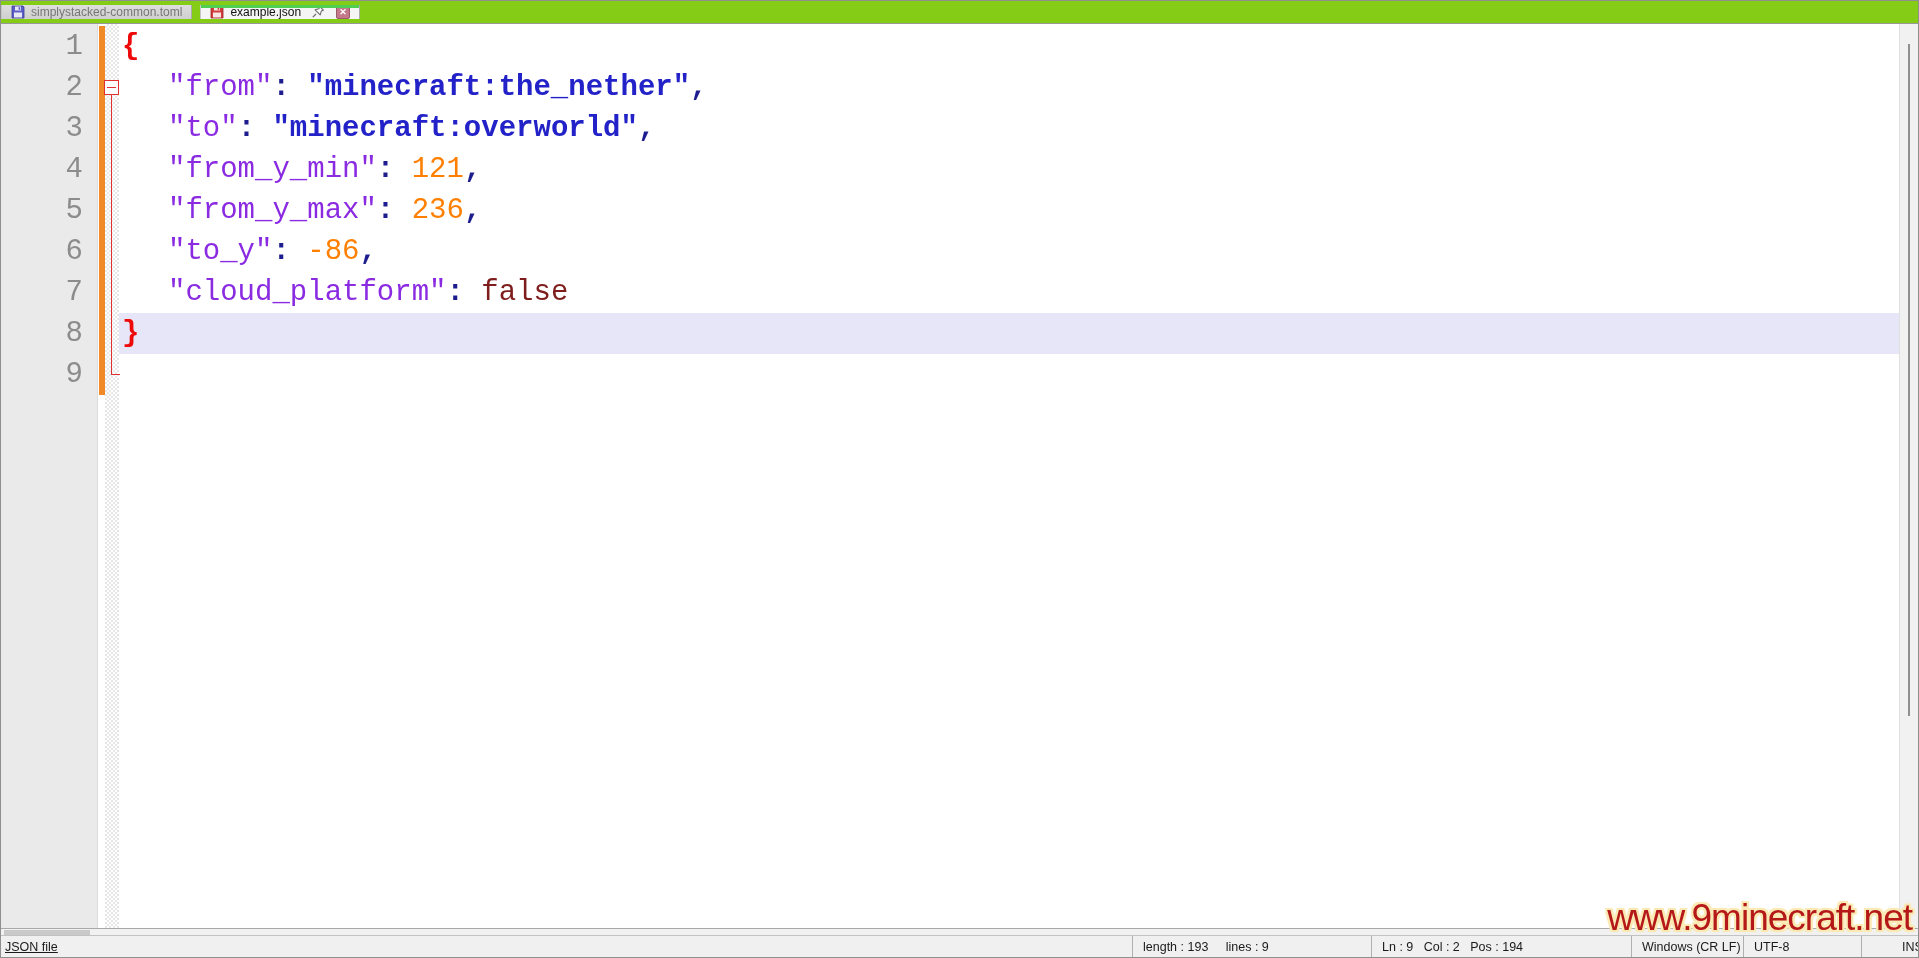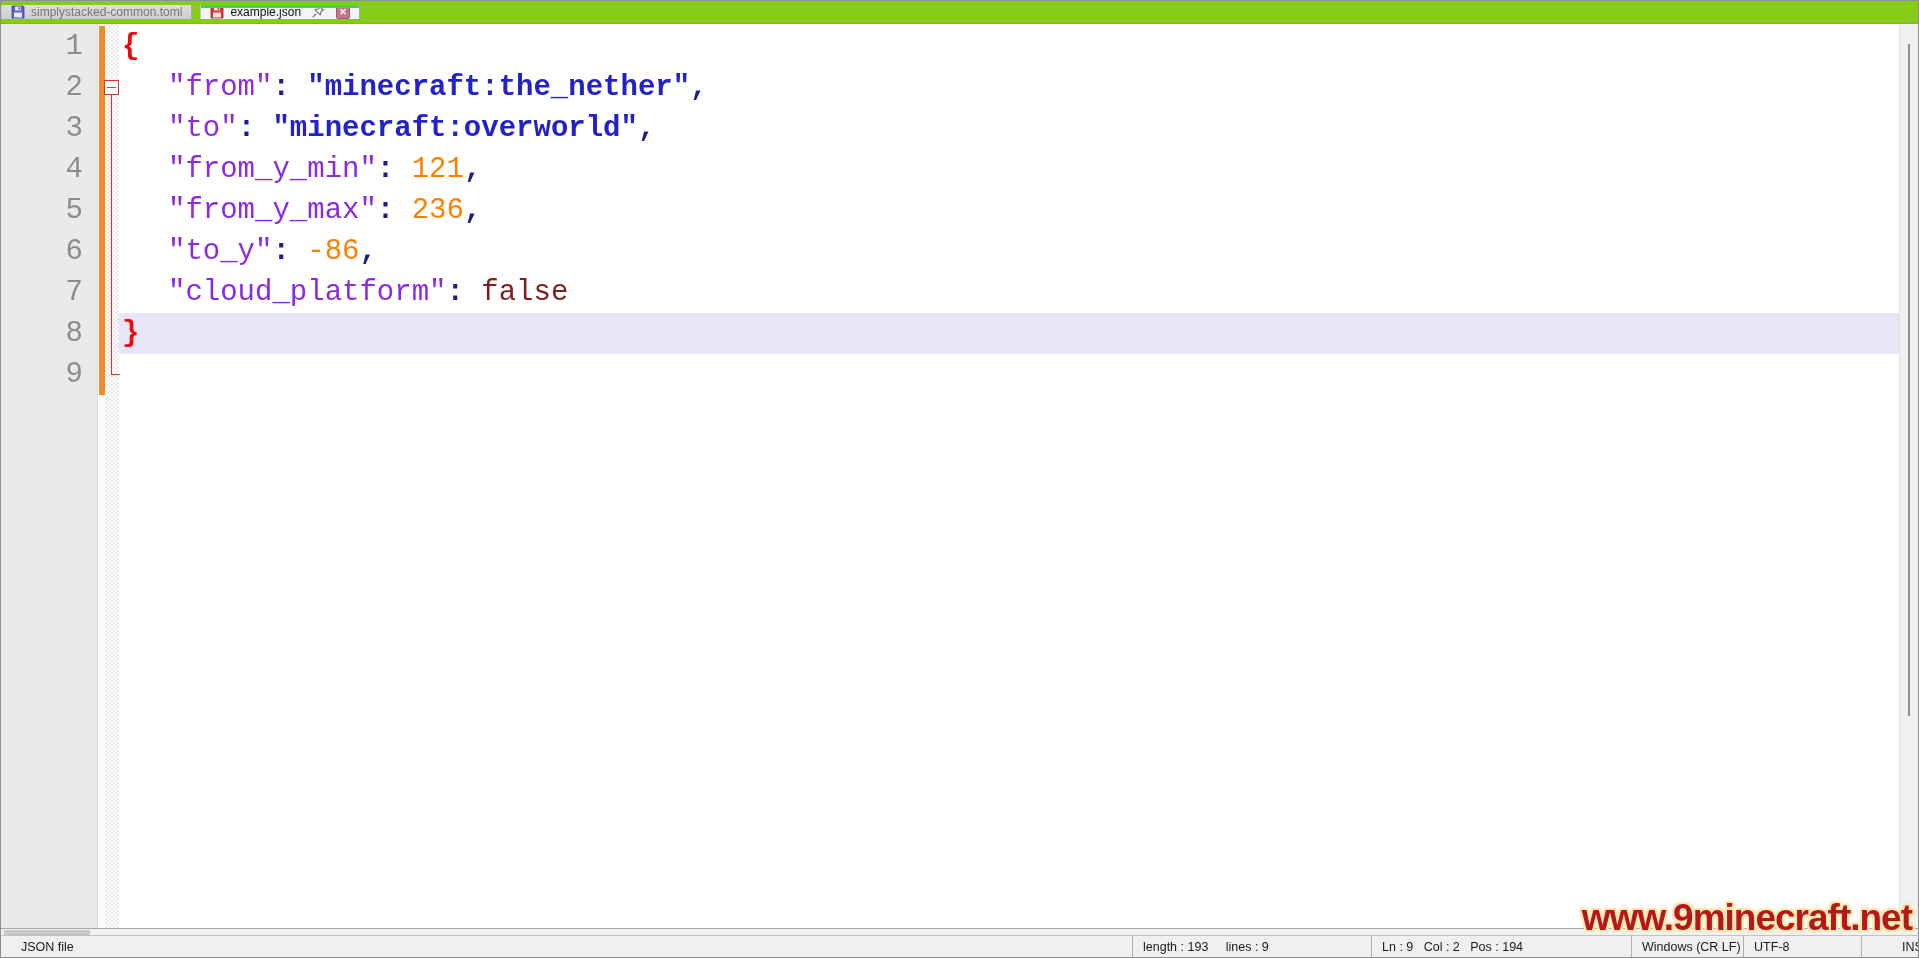--- a/index.html
+++ b/index.html
@@ -109,31 +109,31 @@
     position:absolute; left:3px; top:1px; height:5px; width:86px; background:#c9c9c9;
   }
 
   
   .statusbar {
     flex:0 0 auto; height:22px; background:#f0f0f0; border-top:1px solid #c2c2c2;
     display:flex; align-items:center; font-size:12.5px; color:#1a1a1a;
     white-space:pre;
   }
   .sb-sec { padding:0 10px; height:100%; display:flex; align-items:center; }
-  .sb-doc-type { flex:1 1 auto; padding-left:20px; }
+  .sb-doc-type { flex:1 1 auto; padding-left:4px;text-decoration:underline; }
   .sb-length { width:239px; border-left:1px solid #b0b0b0; }
   .sb-cursor { width:260px; border-left:1px solid #b0b0b0; }
   .sb-eol    { width:112px; border-left:1px solid #b0b0b0; }
   .sb-enc    { width:118px; border-left:1px solid #b0b0b0; }
   .sb-ins    { width:57px;  border-left:1px solid #b0b0b0;padding-left:40px; }
 
   
   .watermark {
     position:absolute; right:6px; bottom:18px; z-index:10;
-    font-size:37px; font-weight:bold; letter-spacing:-1px;
+    font-size:37px; font-weight:normal; letter-spacing:-1px;
     color:#b41818;
     text-shadow:
       -2px -2px 0 #fbe9b4, 2px -2px 0 #fbe9b4, -2px 2px 0 #fbe9b4, 2px 2px 0 #fbe9b4,
       0 -2px 0 #fbe9b4, 0 2px 0 #fbe9b4, -2px 0 0 #fbe9b4, 2px 0 0 #fbe9b4,
       0 0 4px #f6e2a8;
     text-align: center;
   }
 </style>
 </head>
 <body>

